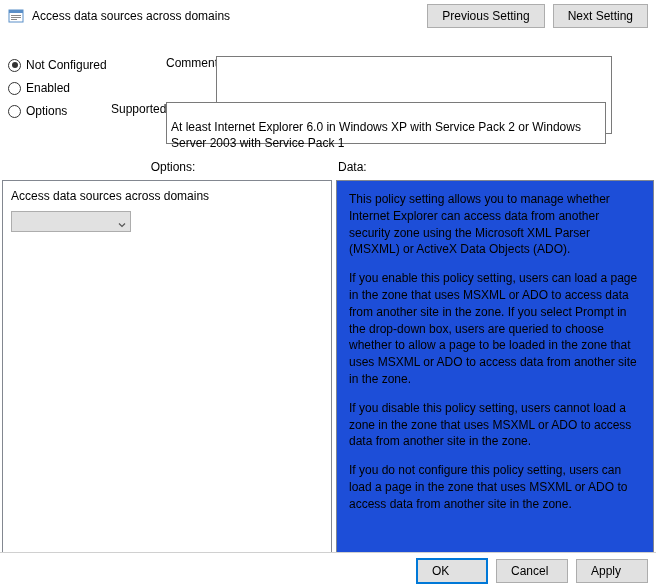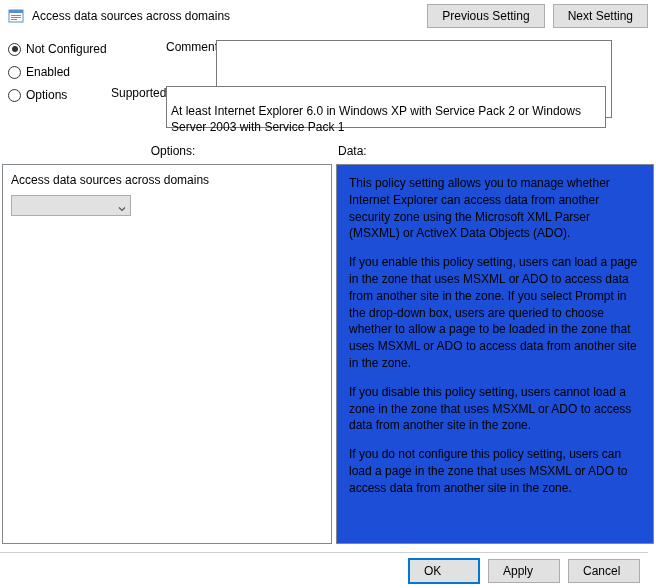--- a/index.html
+++ b/index.html
@@ -41,20 +41,21 @@
       background: #e1e1e1;
       border: 1px solid #adadad;
       cursor: pointer;
       min-width: 92px;
       text-align: left;
     }
     .config-area {
       display: flex;
       padding: 8px 8px 0 8px;
       gap: 8px;
+      margin-top: 16px;
     }
     .radio-col {
       width: 150px;
       padding-top: 2px;
     }
     .radio-row {
       display: flex;
       align-items: center;
       gap: 5px;
       margin-bottom: 9px;
@@ -146,21 +147,21 @@
       cursor: pointer;
     }
     .chevron {
       width: 8px;
       height: 8px;
     }
     .footer {
       position: fixed;
       bottom: 0;
       left: 0;
-      right: 8px;
+      right: 0;
       height: 36px;
       border-top: 1px solid #d0d0d0;
       display: flex;
       align-items: center;
       justify-content: flex-end;
       gap: 8px;
       padding: 4px 8px;
       background: #fff;
     }
     .btn-ok {
@@ -247,15 +248,15 @@
   <div class="help-panel">
     <p>This policy setting allows you to manage whether Internet Explorer can access data from another security zone using the Microsoft XML Parser (MSXML) or ActiveX Data Objects (ADO).</p>
     <p>If you enable this policy setting, users can load a page in the zone that uses MSXML or ADO to access data from another site in the zone. If you select Prompt in the drop-down box, users are queried to choose whether to allow a page to be loaded in the zone that uses MSXML or ADO to access data from another site in the zone.</p>
     <p>If you disable this policy setting, users cannot load a zone in the zone that uses MSXML or ADO to access data from another site in the zone.</p>
     <p>If you do not configure this policy setting, users can load a page in the zone that uses MSXML or ADO to access data from another site in the zone.</p>
   </div>
 </div>
 
 <div class="footer">
   <button class="btn btn-ok btn-footer">OK</button>
+  <button class="btn btn-footer">Cancel</button>
   <button class="btn btn-footer">Apply</button>
-  <button class="btn btn-footer">Cancel</button>
 </div>
 
 </body></html>

